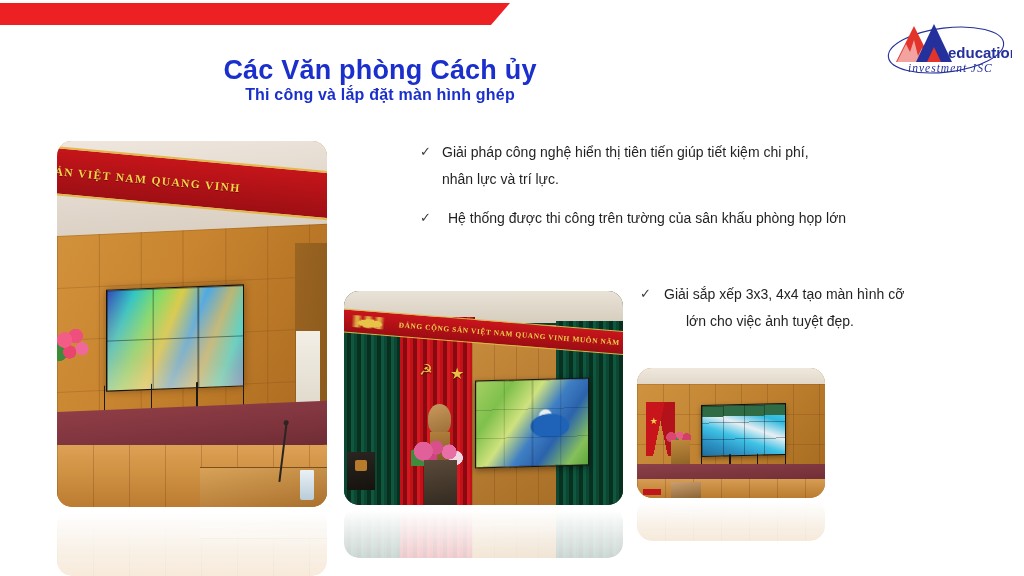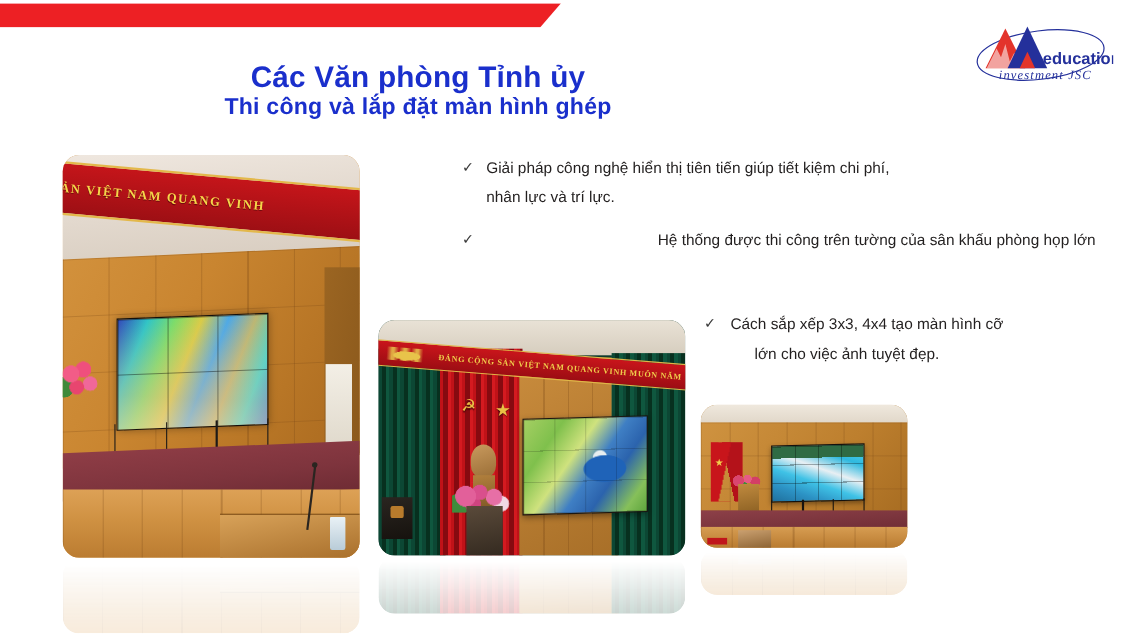--- a/index.html
+++ b/index.html
@@ -23,39 +23,39 @@
   .logo { position: absolute; left: 884px; top: 14px; width: 128px; height: 62px; }
   .logo svg { display: block; }
 
   
   .title-block { position: absolute; left: 60px; top: 55px; width: 640px; text-align: center; }
   .title-main {
     color: #1A2FCC; font-size: 27px; font-weight: bold;
     letter-spacing: .2px; line-height: 1.12; white-space: nowrap;
   }
   .title-sub {
-    color: #1A2FCC; font-size: 21px; font-weight: bold;
+    color: #1A2FCC; font-size: 16px; font-weight: bold;
     letter-spacing: .2px; line-height: 1.15; margin-top: 1px; white-space: nowrap;
   }
 
   
   .bullet { position: absolute; display: flex; color: #221F1F; }
   .bullet .tick {
     flex: 0 0 auto; font-size: 13px; line-height: 26px; color: #3a3a3a;
   }
   .bullet .btext { font-size: 14px; line-height: 26.5px; color: #221F1F; }
 
   #bullet-1 { left: 420px; top: 139px; width: 582px; }
   #bullet-1 .tick { width: 22px; }
   #bullet-1 .btext { width: 560px; text-align: justify; text-justify: inter-word; }
   #bullet-1 .btext .last { display: block; text-align: left; }
 
   #bullet-2 { left: 420px; top: 205px; width: 582px; }
   #bullet-2 .tick { width: 28px; }
-  #bullet-2 .btext { width: 548px; text-align: right; }
+  #bullet-2 .btext { width: 548px; }
   #bullet-2 .btext .l2 { display: block; padding-left: 12px; }
 
   #bullet-3 { left: 640px; top: 281px; width: 370px; }
   #bullet-3 .tick { width: 24px; }
   #bullet-3 .btext { width: 344px; }
   #bullet-3 .btext .l2 { display: block; padding-left: 22px; }
 
   
   .photo { position: absolute; border-radius: 15px; overflow: hidden; }
   .photo .scene { position: absolute; inset: 0; }
@@ -361,37 +361,37 @@
       <path d="M12 48 L30 12 L48 48 Z" fill="#E3342B"></path>
       <path d="M13 48 L22 30 L26 38 L30 26 L34 42 L38 34 L47 48 Z" fill="#ffffff" opacity=".55"></path>
       <path d="M32 48 L50 10 L68 48 Z" fill="#24309B"></path>
       <path d="M43 48 L50 33 L57 48 Z" fill="#E3342B"></path>
       <text x="64" y="44" font-family="'Liberation Sans', sans-serif" font-size="15" font-weight="bold" fill="#24309B">education</text>
       <text x="24" y="58" font-family="'Liberation Serif', serif" font-size="11.5" font-style="italic" fill="#24309B" letter-spacing="1">investment JSC</text>
     </svg>
   </div>
 
   <div class="title-block">
-    <div class="title-main">Các Văn phòng Tỉnh ủy</div>
+    <div class="title-main">Các Văn phòng Cách ủy</div>
     <div class="title-sub">Thi công và lắp đặt màn hình ghép</div>
   </div>
 
   <div class="bullet" id="bullet-1">
     <span class="tick">✓</span>
     <span class="btext"><span>Giải pháp công nghệ hiển thị tiên tiến giúp tiết kiệm chi phí,</span> <span class="last">nhân lực và trí lực.</span></span>
   </div>
 
   <div class="bullet" id="bullet-2">
     <span class="tick">✓</span>
     <span class="btext"><span>Hệ thống được thi công trên tường của sân khấu phòng họp lớn</span></span>
   </div>
 
   <div class="bullet" id="bullet-3">
     <span class="tick">✓</span>
-    <span class="btext"><span>Cách sắp xếp 3x3, 4x4 tạo màn hình cỡ</span><span class="l2">lớn cho việc ảnh tuyệt đẹp.</span></span>
+    <span class="btext"><span>Giải sắp xếp 3x3, 4x4 tạo màn hình cỡ</span><span class="l2">lớn cho việc ảnh tuyệt đẹp.</span></span>
   </div>
 
   <div class="photo" id="photo-1">
     <div class="scene p1-bg">
       <div class="p1-ceiling"></div>
       <div class="p1-redbanner">
         <span>SẢN VIỆT NAM QUANG VINH</span>
       </div>
       <div class="p1-wall"></div>
       <div class="p1-wall-right"></div>

